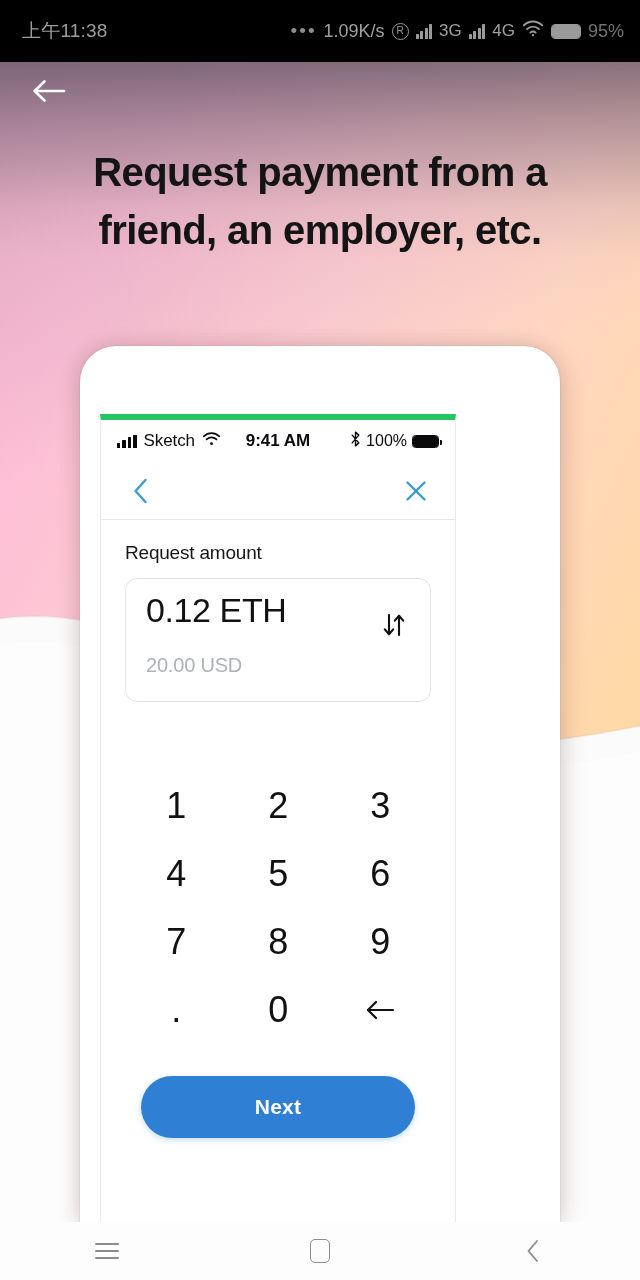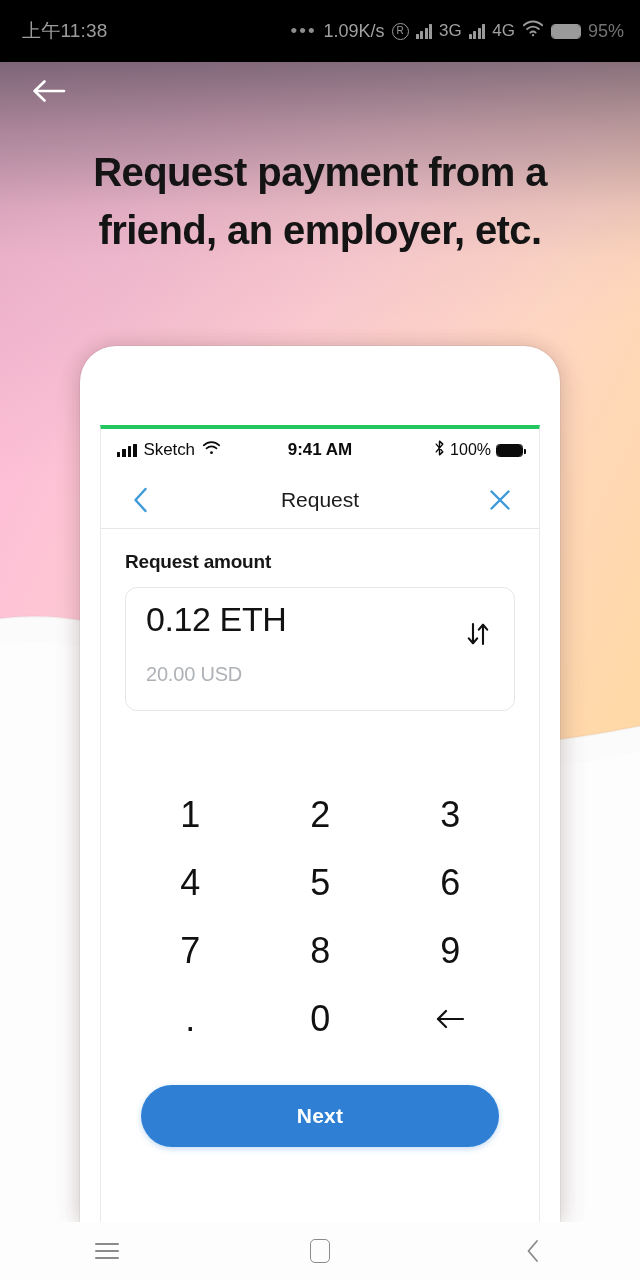--- a/index.html
+++ b/index.html
@@ -172,27 +172,27 @@
     box-shadow:
       0 0 0 1px rgba(0,0,0,0.045),
       -4px 0 18px rgba(120,90,90,0.16),
        6px 0 22px rgba(120,90,90,0.13),
        0 10px 28px rgba(120,90,90,0.10);
     z-index: 20;
     overflow: hidden;
   }
   #phone-screen {
     position: absolute;
-    left: 20px; top: 79px;
-    width: 440px;
+    left: 20px; top: 68px;
+    width: 356px;
     height: 808px;
     background: #ffffff;
     border-left: 1px solid #e9e9e9;
     border-right: 1px solid #e9e9e9;
-    border-top: 4px solid #22c55e;
+    border-top: 6px solid #22c55e;
     overflow: hidden;
   }
 
   
   #ios-status {
     position: relative;
     height: 42px;
     display: flex;
     align-items: center;
     padding: 0 16px;
@@ -267,21 +267,21 @@
     z-index: 2;
     color: #3b9ad9;
     display: flex; align-items: center; justify-content: center;
     width: 34px; height: 34px;
   }
 
   
   #app-body { padding: 22px 24px 0 24px; }
   .section-label {
     font-size: 19px;
-    font-weight: 700;
+    font-weight: 400;
     color: #171717;
     letter-spacing: -0.2px;
     margin-bottom: 14px;
   }
   #amount-card {
     position: relative;
     border: 1.4px solid #e6e6e6;
     border-radius: 12px;
     height: 124px;
     padding: 14px 20px;
@@ -460,21 +460,20 @@
             <span class="ios-batt"></span>
           </span>
         </div>
 
         <div id="app-nav">
           <div class="nav-btn">
             <svg width="15" height="26" viewBox="0 0 15 26" fill="none">
               <path d="M12.5 2L2.5 13l10 11" stroke="#3b9ad9" stroke-width="2.4" stroke-linecap="round" stroke-linejoin="round"></path>
             </svg>
           </div>
-          <div class="nav-title">Request</div>
           <div class="nav-btn">
             <svg width="24" height="24" viewBox="0 0 24 24" fill="none">
               <path d="M3.5 3.5l17 17M20.5 3.5l-17 17" stroke="#3b9ad9" stroke-width="2.4" stroke-linecap="round"></path>
             </svg>
           </div>
         </div>
 
         <div id="app-body">
 
           <div class="section-label">Request amount</div>

